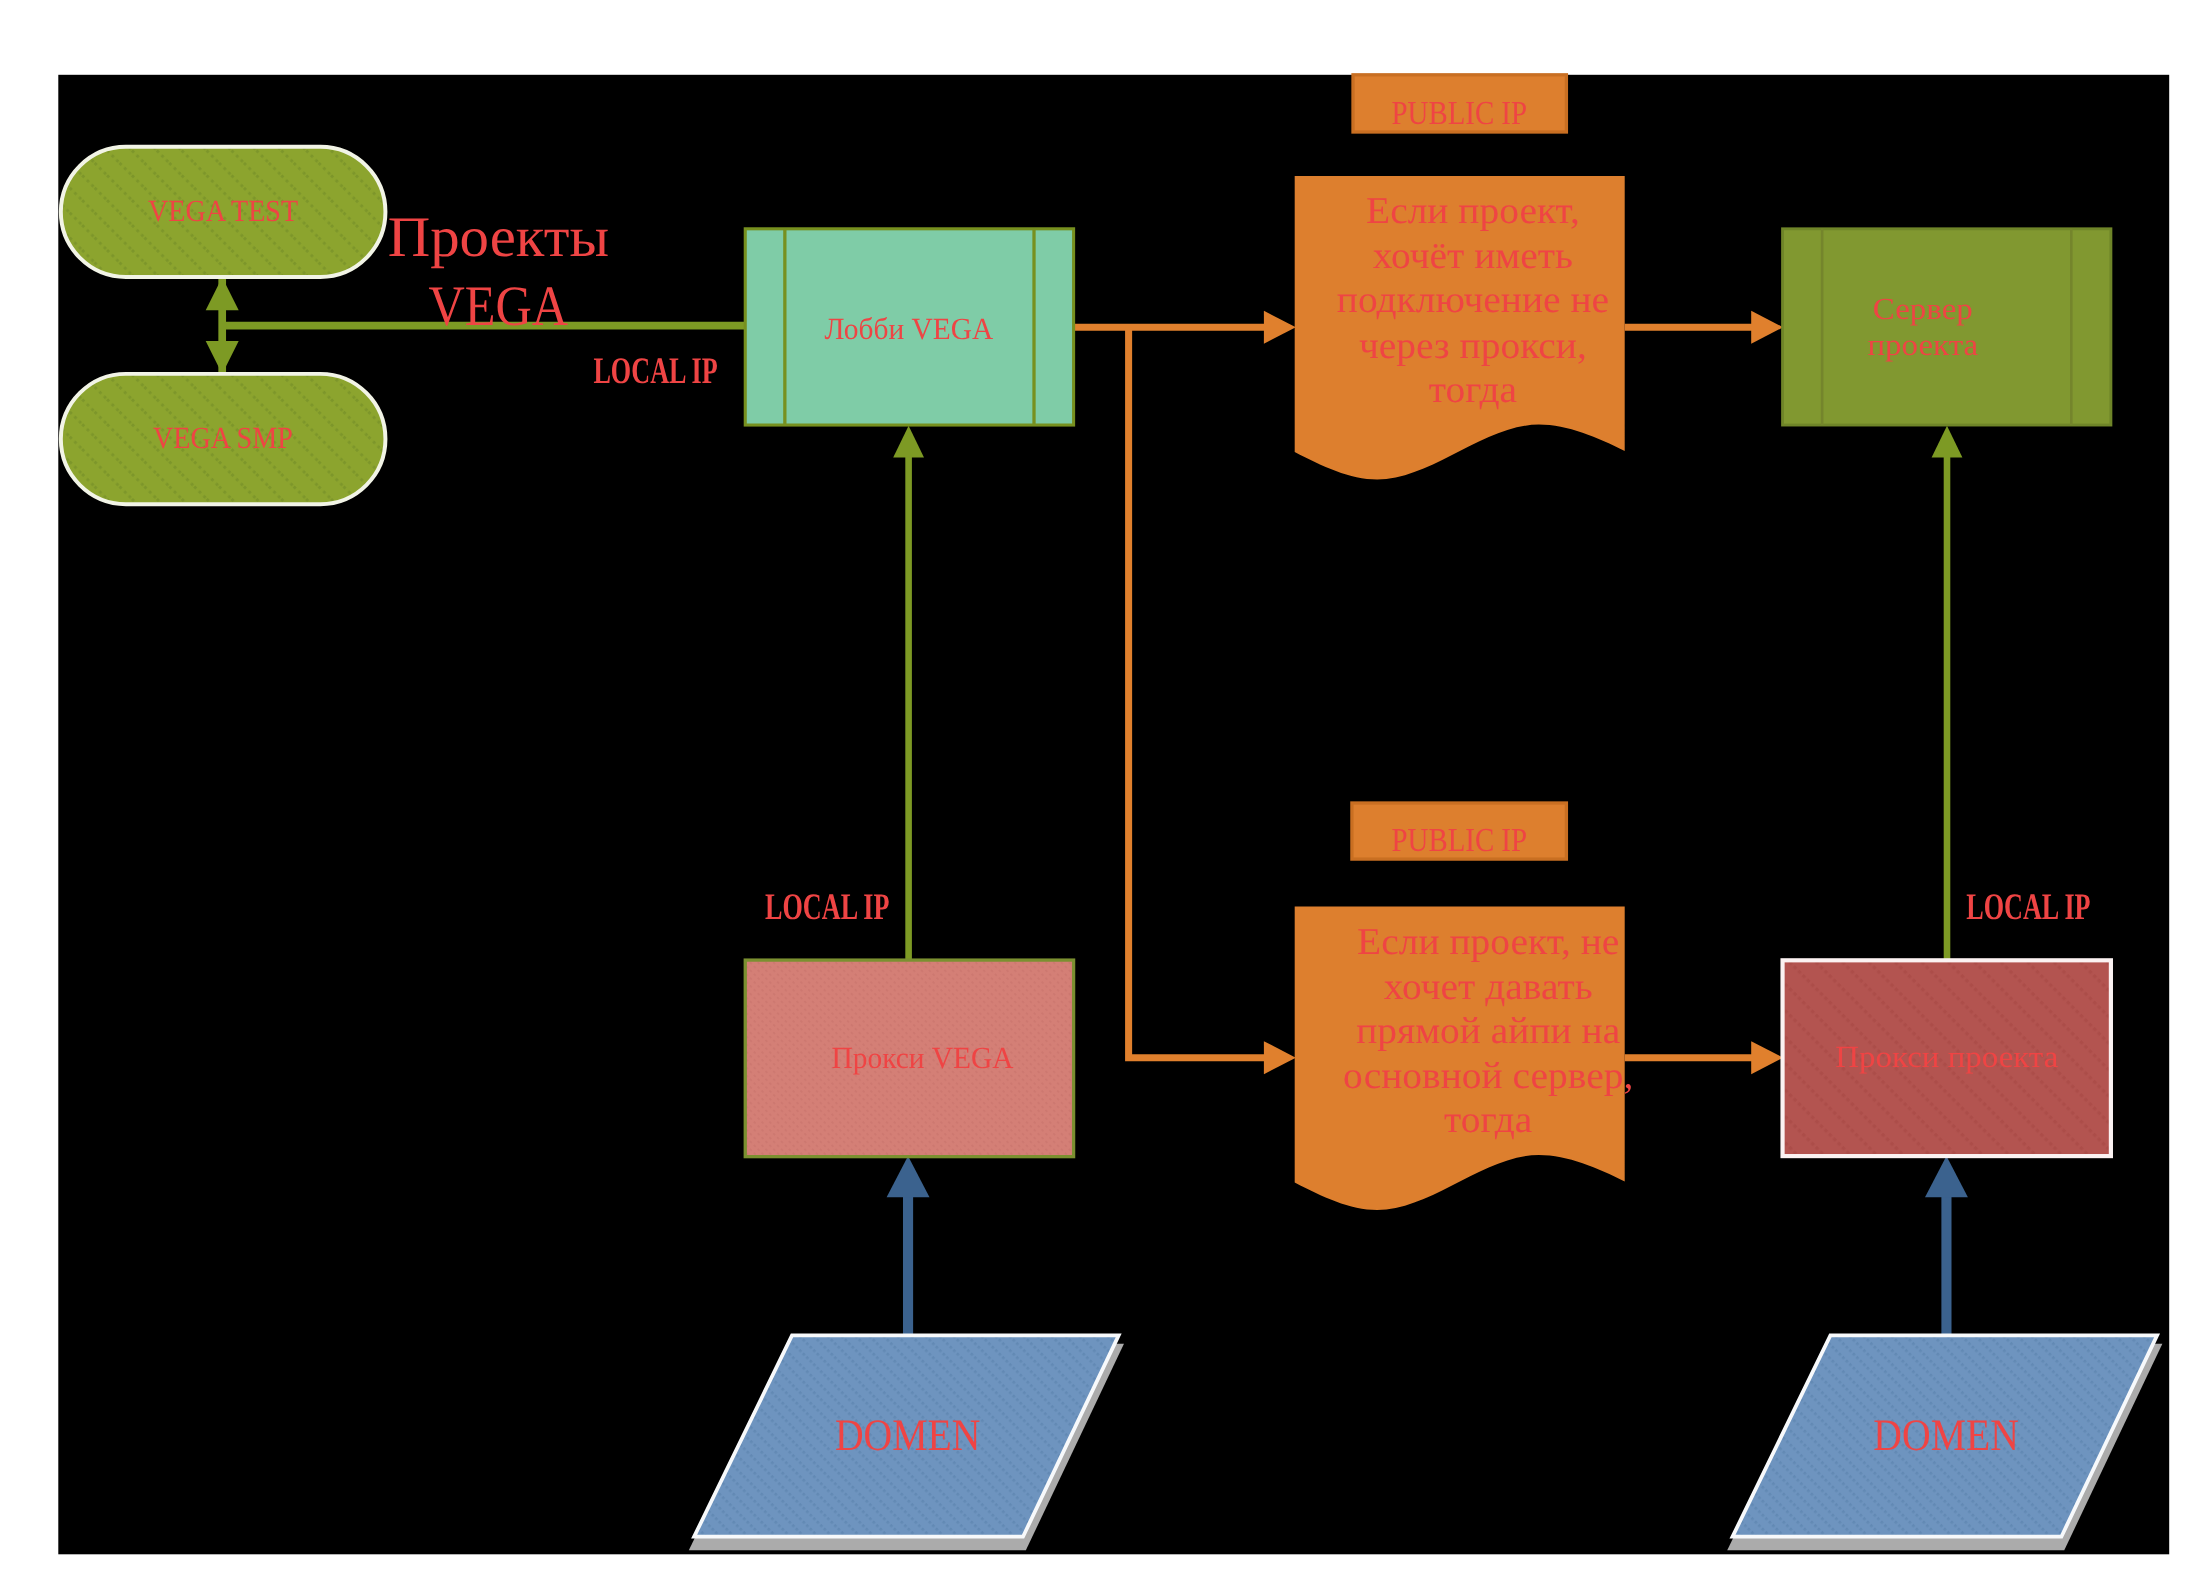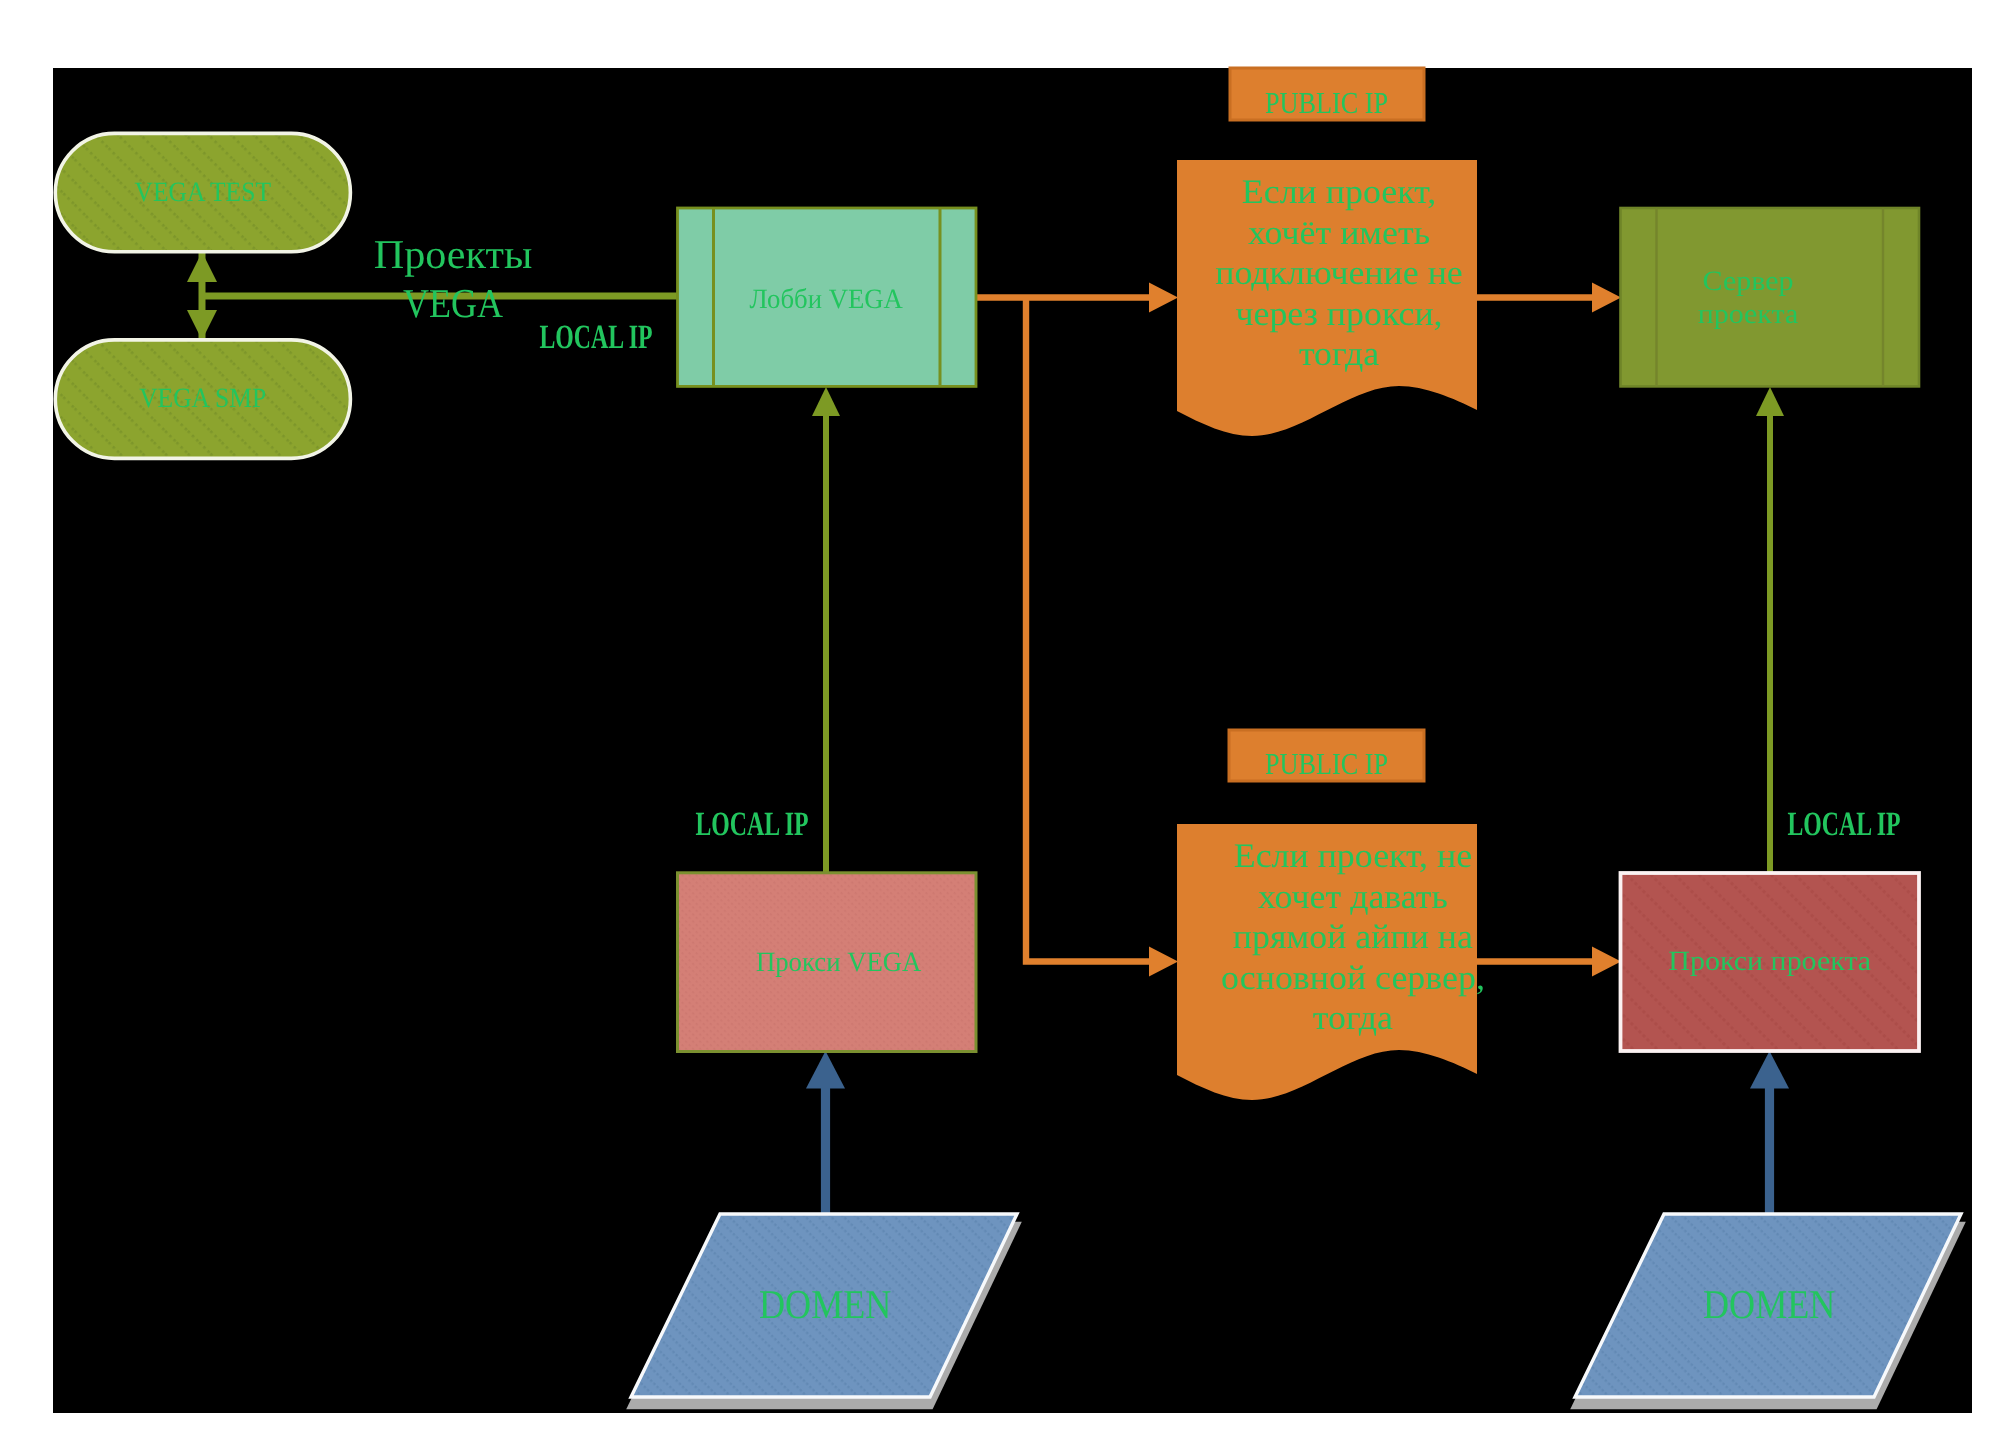--- a/index.html
+++ b/index.html
@@ -1,34 +1,34 @@
 <!DOCTYPE html>
 <html><head>
 <meta charset="utf-8">
 <style>
   html,body{margin:0;padding:0;background:#ffffff;}
   body{width:2000px;height:1450px;overflow:hidden;font-family:"Liberation Serif",serif;}
   #slide{position:absolute;left:0;top:0;width:2000px;height:1450px;background:#ffffff;}
   #canvas{position:absolute;left:53px;top:68px;width:1919px;height:1345px;background:#000000;}
   svg.layer{position:absolute;left:0;top:0;width:1919px;height:1345px;overflow:visible;}
-  .lbl{position:absolute;color:#22c55e;text-align:center;line-height:1.12;white-space:pre-line;
+  .lbl{position:absolute;color:#ef4444;text-align:center;line-height:1.12;white-space:pre-line;
        will-change:transform;text-rendering:geometricPrecision;}
   .lbl span{display:block;}
   .t-node{display:flex;align-items:center;justify-content:center;font-size:28px;}
   .t-lat  span{transform:scaleX(0.912);}
   .t-mix  span{transform:scaleX(0.955);}
   .t-cyr  span{transform:scaleX(1.07);}
   .t-doc{display:flex;align-items:flex-start;justify-content:center;font-size:34.5px;box-sizing:border-box;padding-left:24px;}
   .t-doc span{line-height:1.175;transform:scaleX(1.04);}
   .t-2line span{line-height:1.18;}
   .t-domen{display:flex;align-items:center;justify-content:center;font-size:41px;}
   .t-domen span{transform:scaleX(0.88);}
   .t-badge{display:flex;align-items:center;justify-content:center;font-size:30.5px;}
   .t-badge span{transform:scaleX(0.86);}
-  .t-ann{font-size:41px;line-height:1.185;margin-top:44px;}
+  .t-ann{font-size:52px;line-height:1.185;}
   .t-ann .ann-l1{transform:scaleX(1.029);}
   .t-ann .ann-l2{transform:scaleX(0.879);}
   .t-ip{font-size:34px;font-weight:bold;}
   .t-ip span{transform:scaleX(0.70);}
 </style>
 </head>
 <body>
 
 <div id="slide">
   <div id="canvas">

